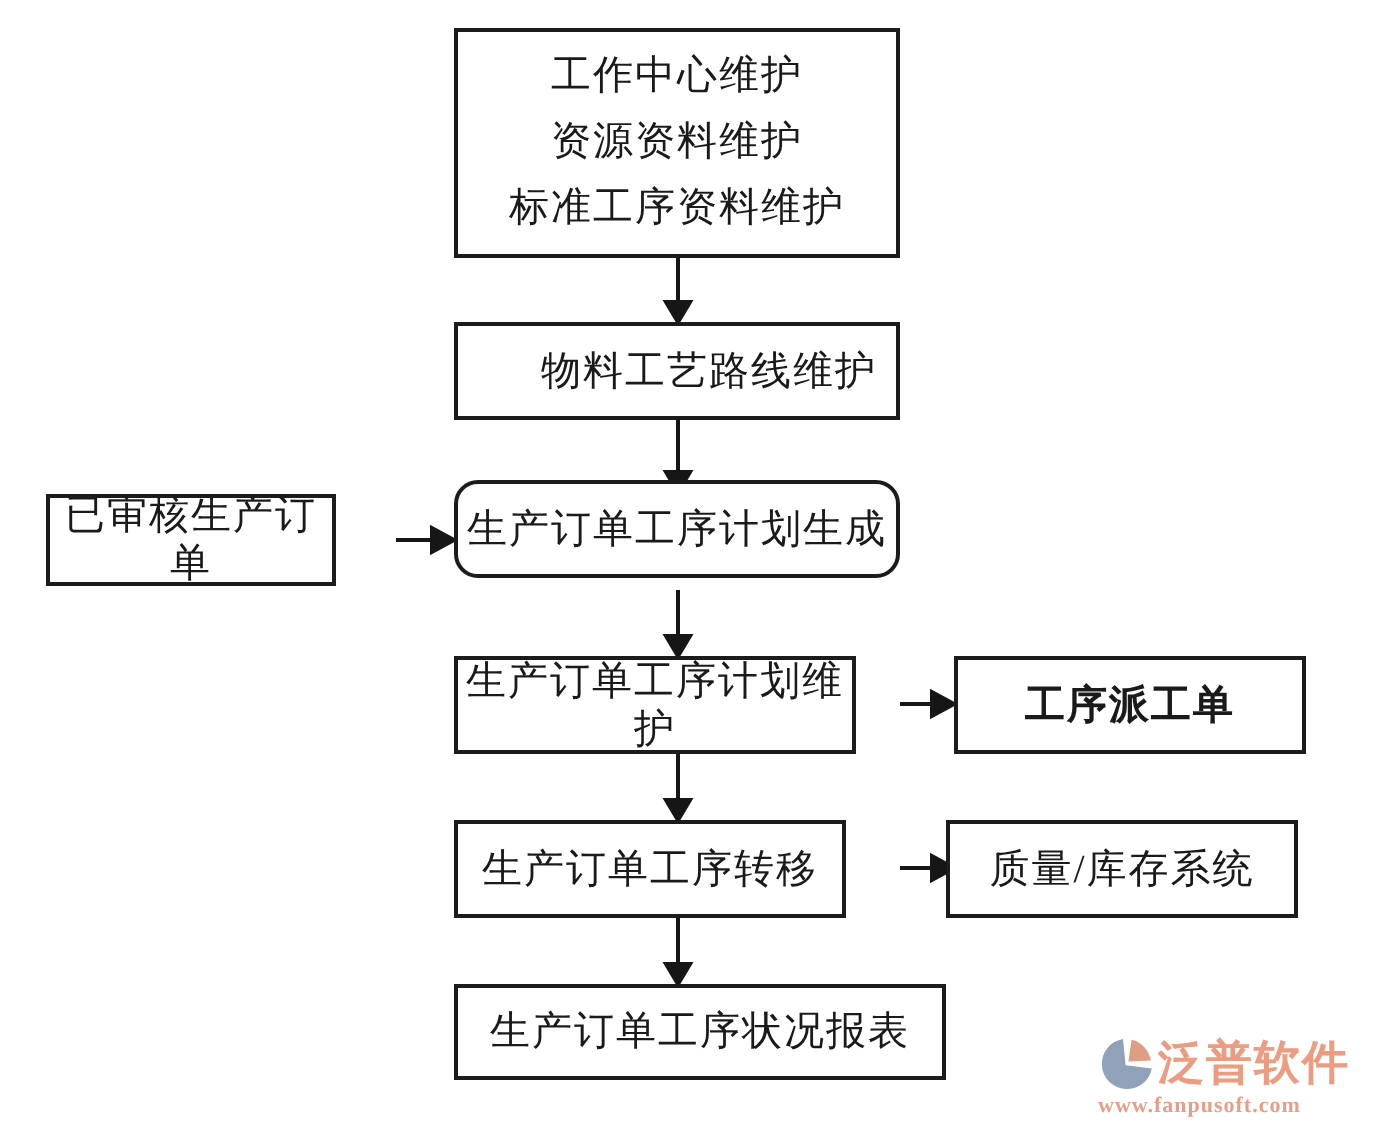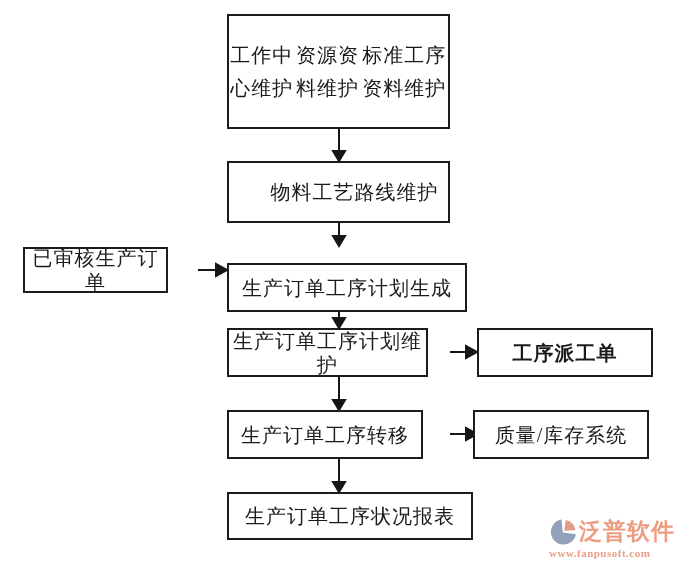--- a/index.html
+++ b/index.html
@@ -29,21 +29,21 @@
     display: flex;
     align-items: center;
     justify-content: center;
     text-align: center;
     color: #1a1a1a;
     font-size: 20px;
     letter-spacing: 1px;
     line-height: 1.2;
   }
   .node.multi {
-    flex-direction: row;
+    flex-direction: column;
     justify-content: center;
   }
   .node.multi div {
     line-height: 33px;
   }
   .watermark {
     position: absolute;
     left: 549px;
     top: 516px;
     width: 140px;
@@ -102,29 +102,29 @@
       <polygon points="466,428 466,440 477,434"></polygon>
     </g>
   </svg>
 
   <div class="node multi" style="left:227px; top:14px; width:223px; height:115px;">
     <div>工作中心维护</div>
     <div>资源资料维护</div>
     <div>标准工序资料维护</div>
   </div>
 
-  <div class="node" style="left:227px; top:161px; width:223px; height:62px;padding-left:32px;">
+  <div class="node" style="left:227px; top:161px; width:223px; height:49px;padding-left:32px;">
     <span>物料工艺路线维护</span>
   </div>
 
   <div class="node" style="left:23px; top:247px; width:145px; height:46px;">
     <span>已审核生产订单</span>
   </div>
 
-  <div class="node" style="left:227px; top:263px; width:240px; height:49px;">
+  <div class="node" style="left:227px; top:240px; width:223px; height:49px;border-radius:12px;">
     <span>生产订单工序计划生成</span>
   </div>
 
   <div class="node" style="left:227px; top:328px; width:201px; height:49px;">
     <span>生产订单工序计划维护</span>
   </div>
 
   <div class="node" style="left:477px; top:328px; width:176px; height:49px;font-weight:bold;">
     <span>工序派工单</span>
   </div>

